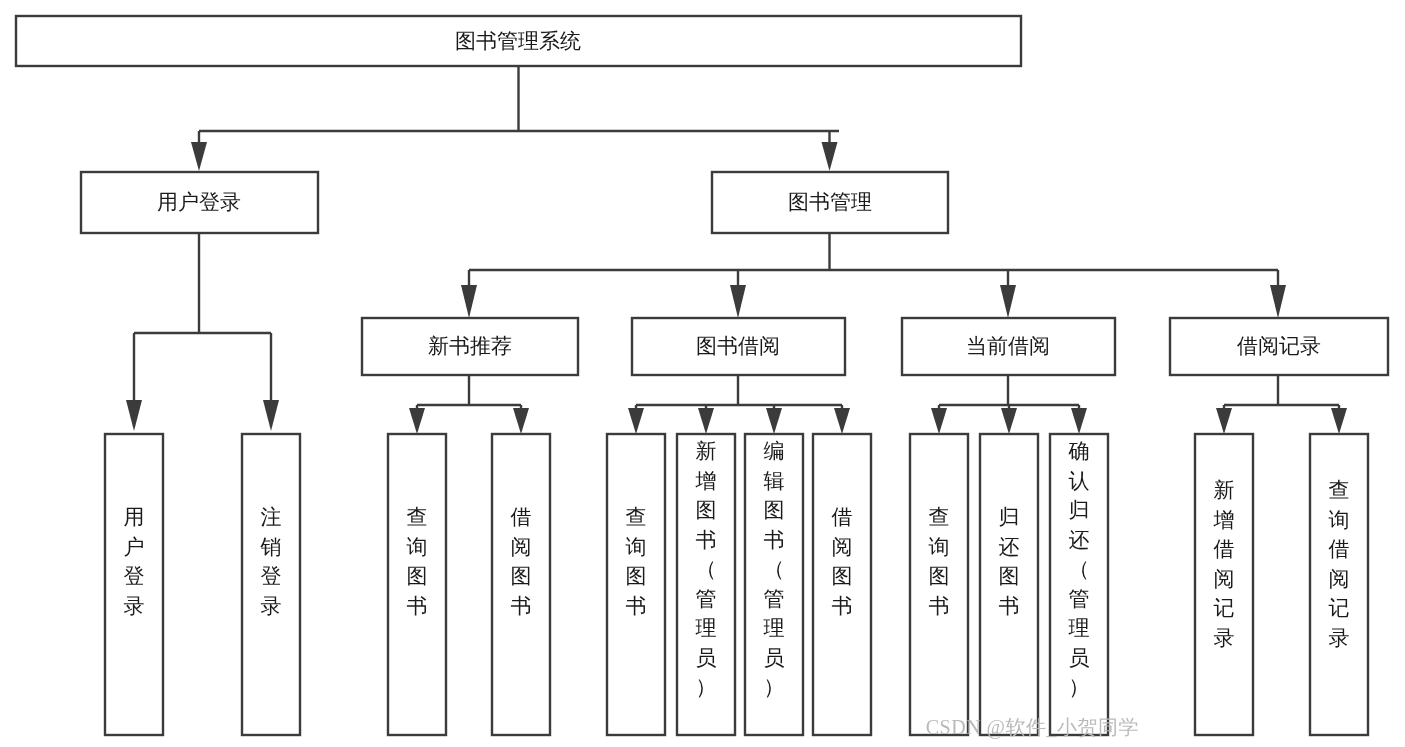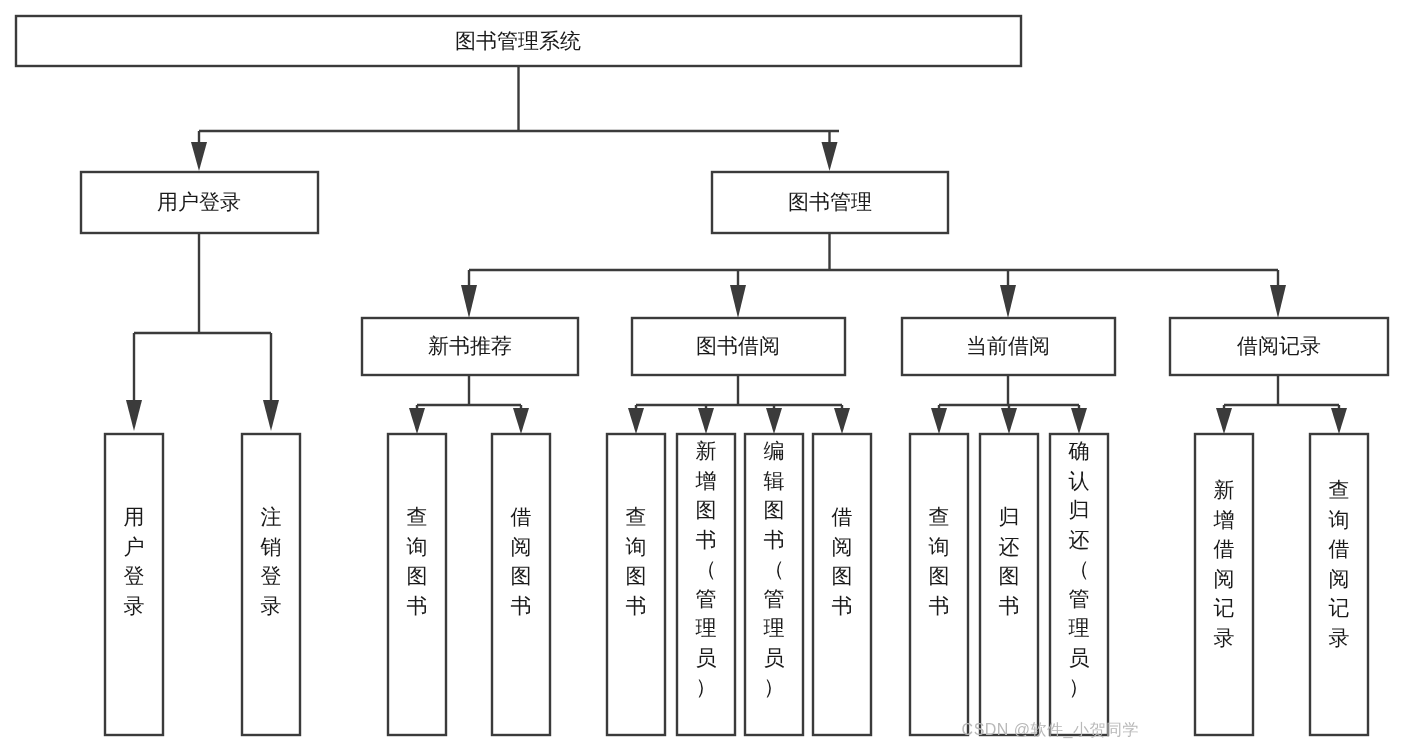--- a/index.html
+++ b/index.html
@@ -51,22 +51,22 @@
   .node-label-v {
     font-family: "Liberation Sans", "DejaVu Sans", sans-serif;
     font-size: 21px;
     fill: #1a1a1a;
     text-anchor: middle;
   }
   .watermark {
     position: absolute;
     right: 8px;
     bottom: 6px;
-    font-family: Liberation Sans, sans-serif;
-    font-size: 16px;
+    font-family: Liberation Serif, serif;
+    font-size: 20px;
     color: #b9b9b9;
     white-space: nowrap;
     letter-spacing: 0.5px;
     user-select: none;
   }
 </style>
 </head>
 <body>
 
 <div id="diagram-root">

